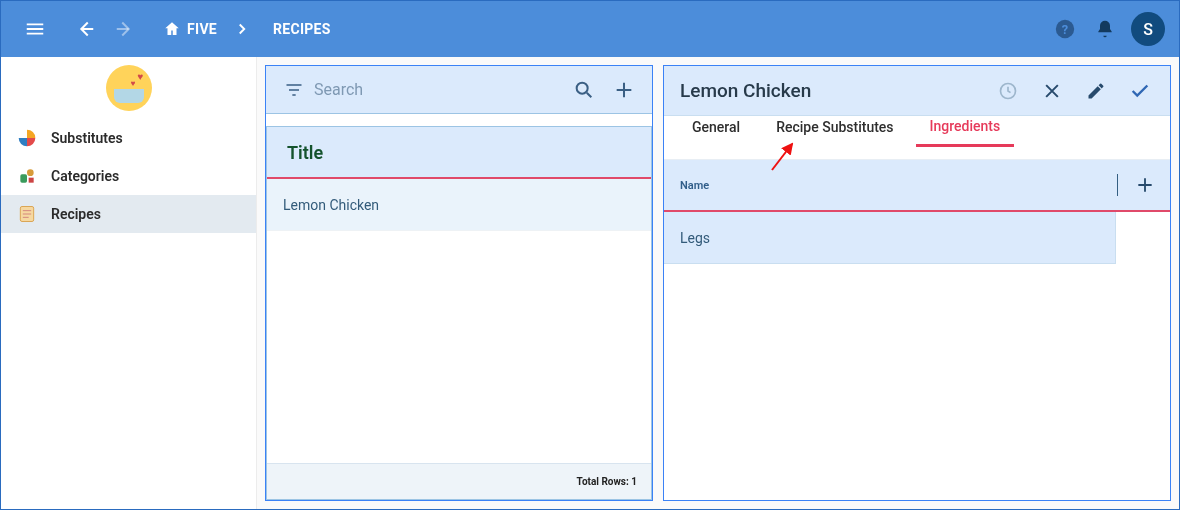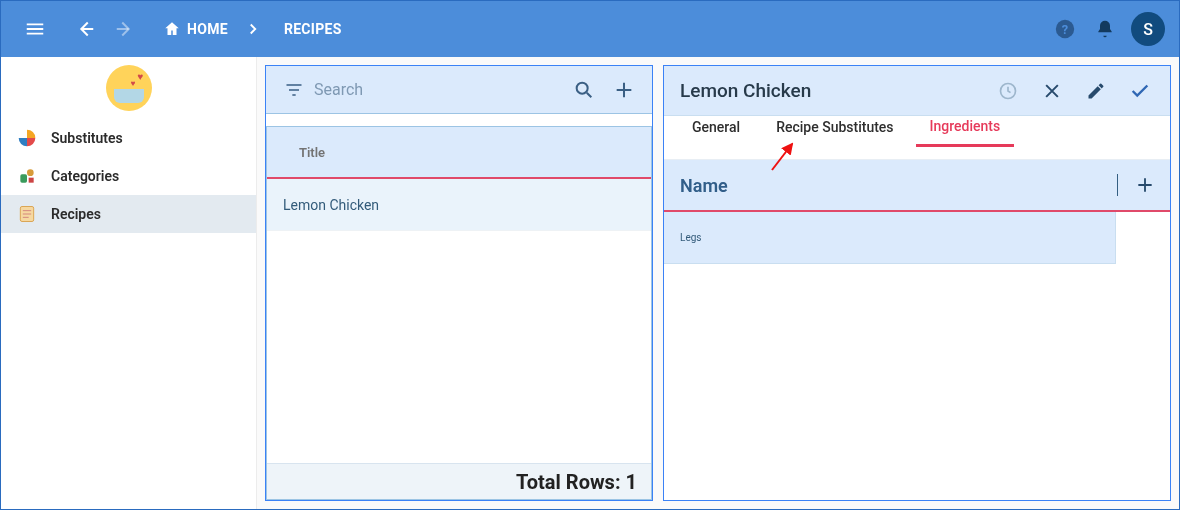--- a/index.html
+++ b/index.html
@@ -83,34 +83,34 @@
   .searchbar .ic { width:40px; height:40px; display:flex; align-items:center; justify-content:center; color:#3a5f84; cursor:pointer; }
   .searchbar input {
     flex:1; border:none; outline:none; background:transparent;
     font-size:16px; color:#3a5f84;
   }
   .searchbar input::placeholder { color:#7f99b3; }
 
   
   .list-block { margin-top: 12px; border: 1px solid #9cc4e4; flex:1; display:flex; flex-direction:column; min-height:0; margin-bottom:0; }
   .list-head {
-    height: 52px; background:#dbeafc; display:flex; align-items:center; padding: 0 32px;
-    color:#737373; font-weight:600; font-size:13px;
+    height: 52px; background:#dbeafc; display:flex; align-items:center; padding: 0 20px;
+    color:#14532d; font-weight:600; font-size:18px;
     border-bottom: 2px solid #e04a6a;
   }
   .list-rows { flex:1; background:#fff; overflow:auto; }
   .row {
     height: 52px; display:flex; align-items:center; padding: 0 16px;
     font-size:14px; color:#335b7a; border-bottom: 1px solid #eef2f5;
     cursor:pointer;
   }
   .row.selected { background:#eaf3fb; }
   .list-foot {
     height: 36px; background:#eef4f9; display:flex; align-items:center; justify-content:flex-end;
-    padding: 0 14px; font-size: 20px; font-weight:700; color:#222;
+    padding: 0 14px; font-size: 10px; font-weight:700; color:#222;
     border-top:1px solid #d8e4ef;
   }
 
   
   .detail-head {
     height: 50px; background:#dbeafc; display:flex; align-items:center;
     padding: 0 8px 0 16px;
     border-bottom: 1px solid #c9def0;
   }
   .detail-title { flex:1; font-size:19px; font-weight:500; color:#273a4a; }
@@ -119,28 +119,28 @@
 
   .tabs { height: 44px; display:flex; align-items:flex-end; padding: 12px 14px; border-bottom:1px solid #e8eef4; }
   .tab {
     padding: 0 14px; height: 40px; display:flex; align-items:center;
     font-size:14px; font-weight:500; color:#2e2e2e; cursor:pointer; margin-right: 8px;
   }
   .tab.active { color:#e63a5a; border-bottom: 3px solid #e63a5a; }
 
   .sub-head {
     height: 52px; background:#dbeafc; display:flex; align-items:center; padding: 0 10px 0 16px;
-    border-bottom: 2px solid #e04a6a; color:#315e89; font-weight:600; font-size:18px;
+    border-bottom: 2px solid #e04a6a; color:#315e89; font-weight:600; font-size:11px;
   }
   .sub-head .spacer { flex:1; }
   .sub-head .vdiv { width:1px; height:22px; background:#345f82; margin: 0 12px; }
   .sub-head .add-ic { width:30px; display:flex; align-items:center; justify-content:center; color:#274a6c; cursor:pointer; }
 
   .sub-rows { flex:1; overflow:auto; }
-  .sub-row { height: 52px; background:#dbeafc; display:flex; align-items:center; padding: 0 16px; font-size:10px; color:#335b7a; border-bottom:1px solid #c9def0; cursor:pointer; border-right:1px solid #c9def0; margin-right: 54px; }
+  .sub-row { height: 52px; background:#dbeafc; display:flex; align-items:center; padding: 0 16px; font-size:14px; color:#335b7a; border-bottom:1px solid #c9def0; cursor:pointer; border-right:1px solid #c9def0; margin-right: 54px; }
 
   
   .anno-arrow { position: absolute; pointer-events:none; }
 </style>
 </head>
 <body>
 
 <div class="header">
   <div class="hdr-btn">
     <svg width="22" height="22" viewBox="0 0 24 24" fill="currentColor">
@@ -158,21 +158,21 @@
         <path d="M9 5l7 7-7 7"></path>
         <path d="M3 12h13"></path>
       </svg>
   </div>
 
   <div class="breadcrumb">
     <div class="crumb">
       <svg width="18" height="18" viewBox="0 0 24 24" fill="currentColor">
           <path d="M12 3l9 8h-3v9h-5v-6H11v6H6v-9H3z"></path>
         </svg>
-      <span>HOME</span>
+      <span>FIVE</span>
     </div>
     <div class="crumb sep">
       <svg width="18" height="18" viewBox="0 0 24 24" fill="none" stroke="currentColor" stroke-width="2.5">
           <path d="M9 6l6 6-6 6"></path>
         </svg>
     </div>
     <div class="crumb">
       <span>RECIPES</span>
     </div>
   </div>

